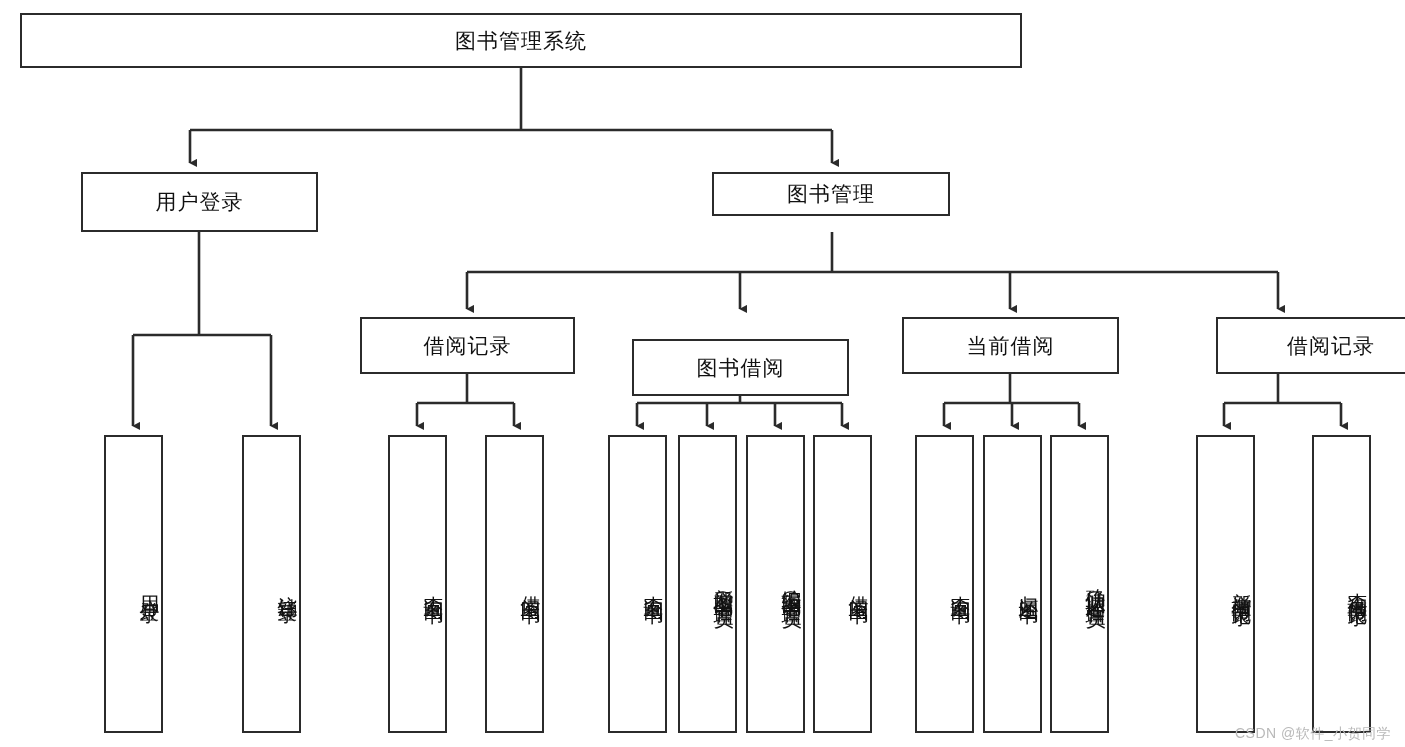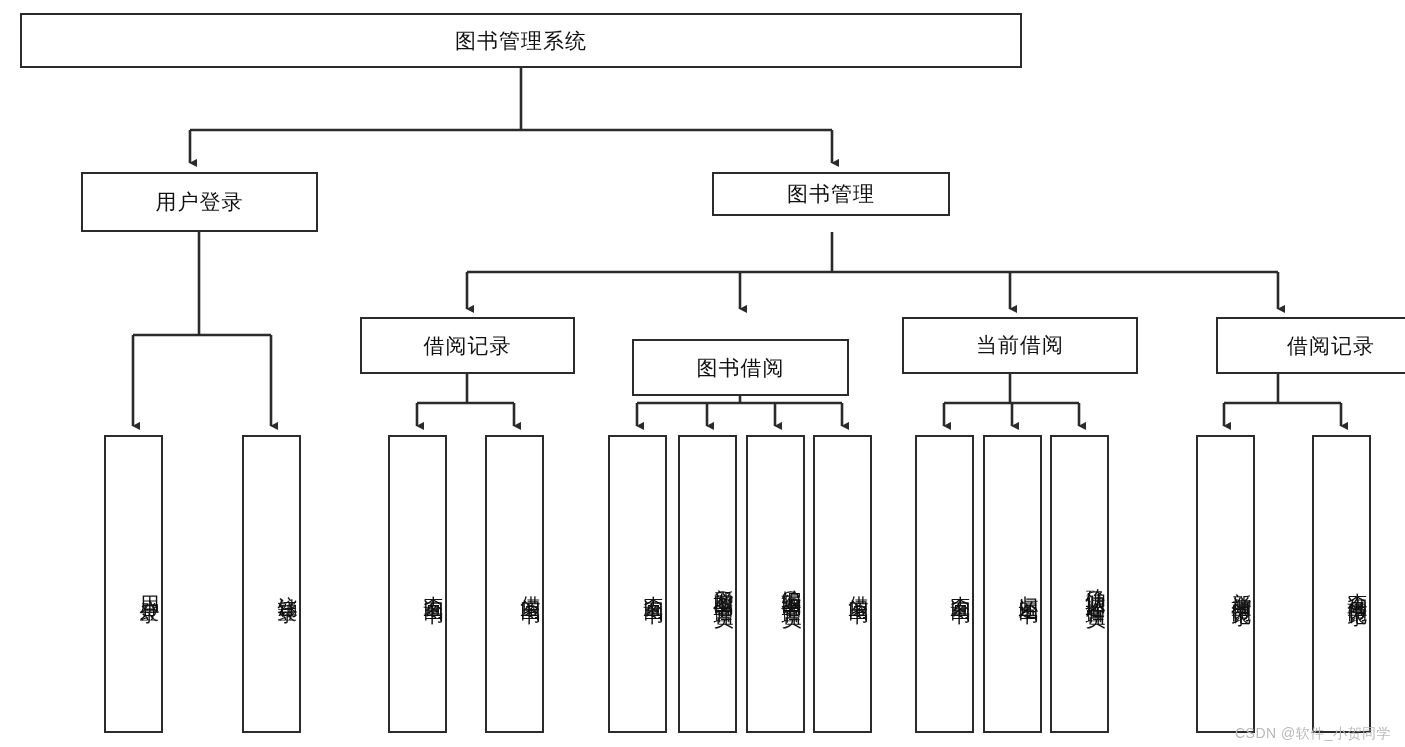--- a/index.html
+++ b/index.html
@@ -135,21 +135,21 @@
   <div class="node horiz" style="left:712px; top:172px; width:238px; height:44px;">
     <span class="hlabel">图书管理</span>
   </div>
 
   <div class="node horiz" style="left:360px; top:317px; width:215px; height:57px;">
     <span class="hlabel">借阅记录</span>
   </div>
   <div class="node horiz" style="left:632px; top:317px; width:217px; height:57px;margin-top:22px;">
     <span class="hlabel">图书借阅</span>
   </div>
-  <div class="node horiz" style="left:902px; top:317px; width:236px; height:57px;font-family:Liberation Serif, serif;">
+  <div class="node horiz" style="left:902px; top:317px; width:217px; height:57px;">
     <span class="hlabel">当前借阅</span>
   </div>
   <div class="node horiz" style="left:1216px; top:317px; width:230px; height:57px;text-align:center;">
     <span class="hlabel">借阅记录</span>
   </div>
 
   <div class="node vert" style="left:104px; top:435px; width:59px; height:298px;">
     <span class="vlabel">用户登录</span>
   </div>
   <div class="node vert" style="left:242px; top:435px; width:59px; height:298px;">

